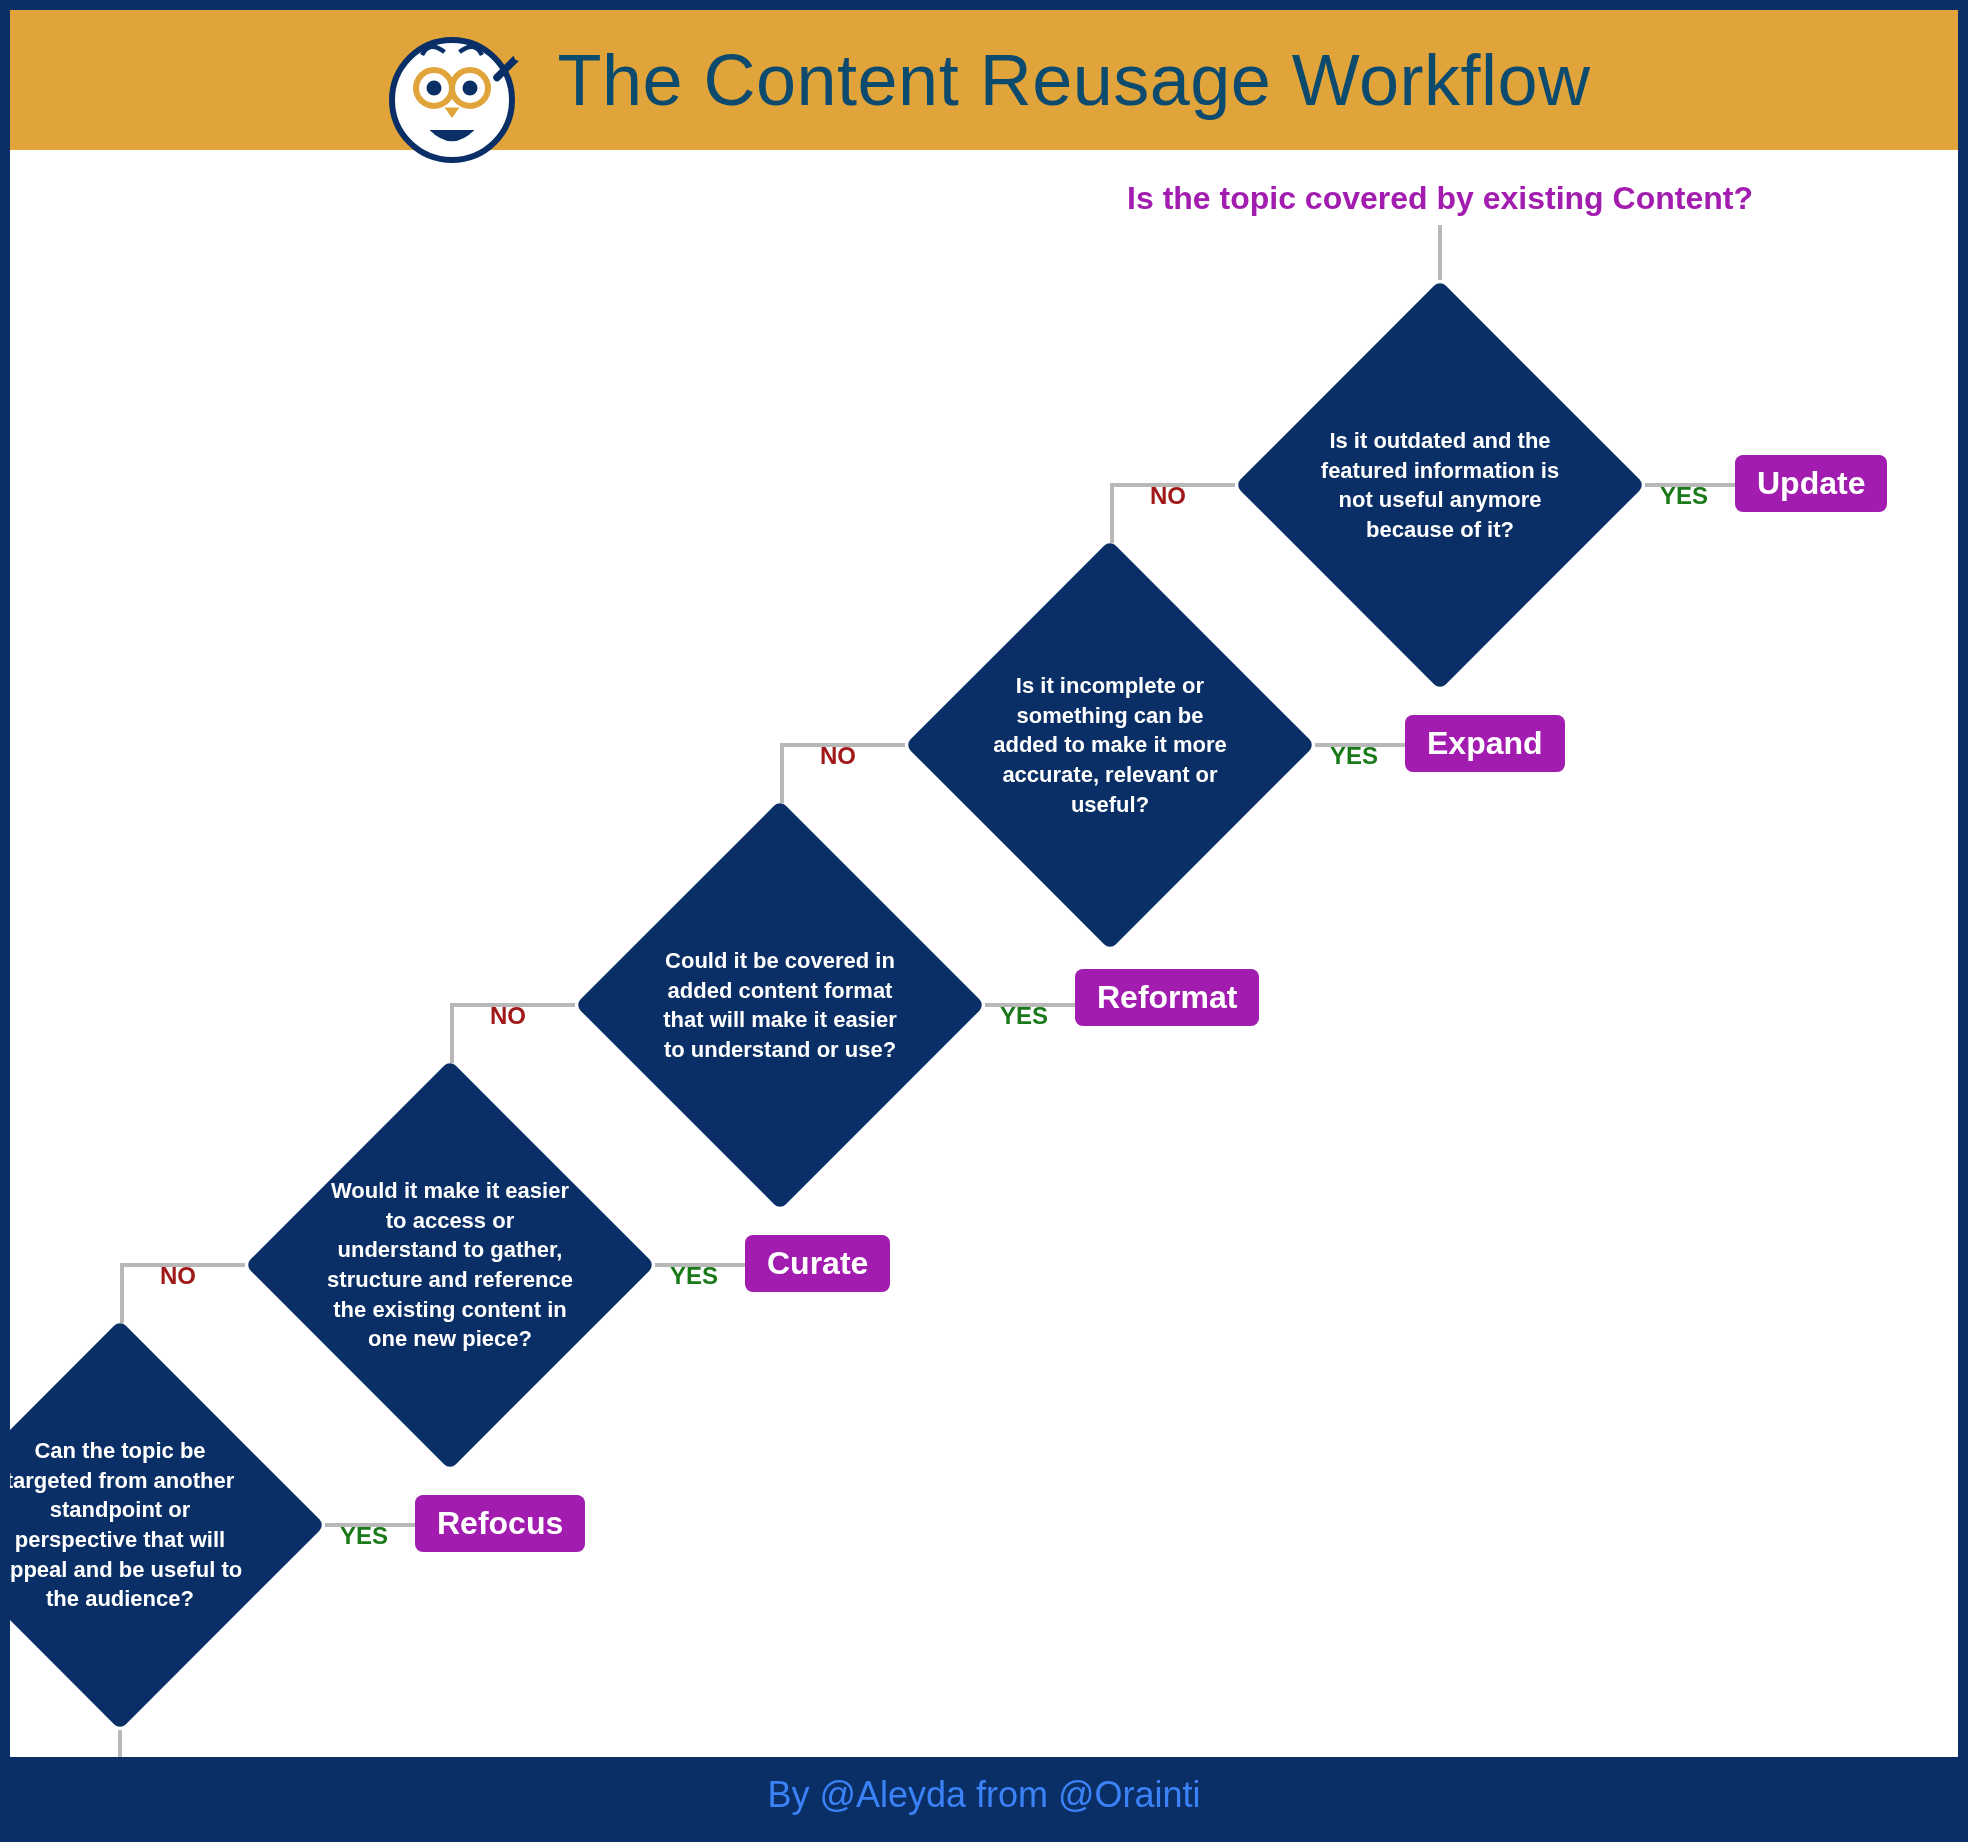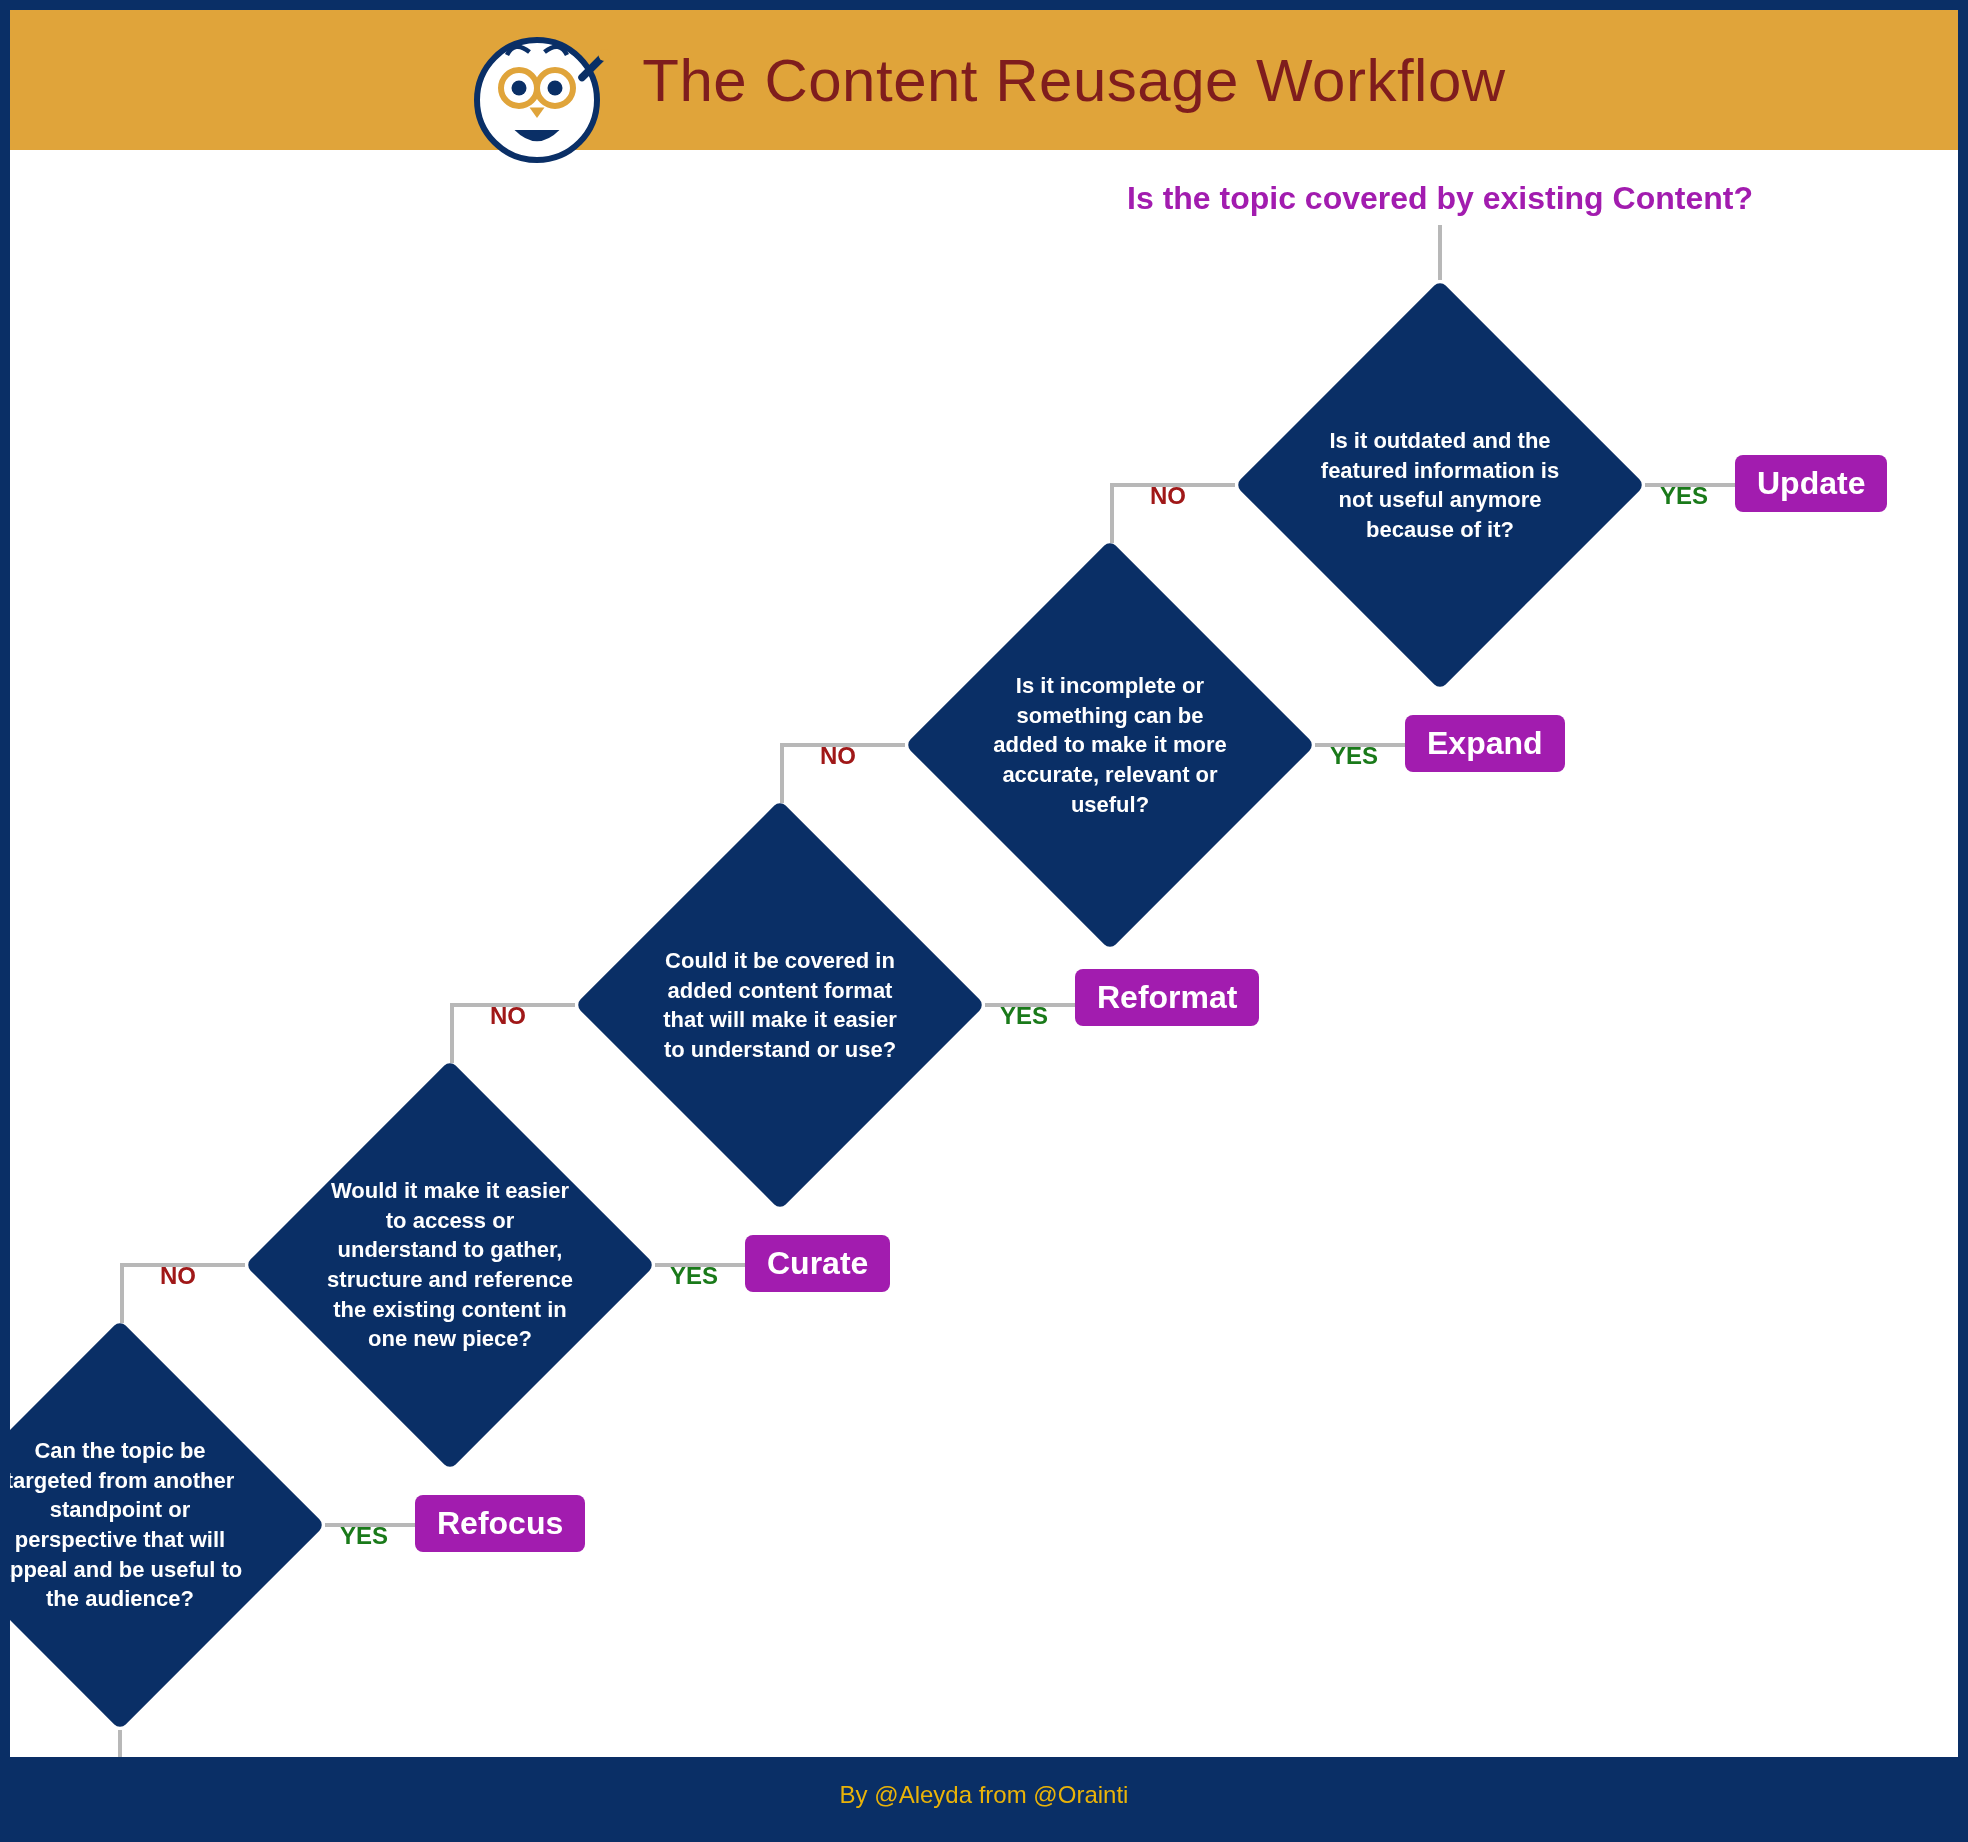--- a/index.html
+++ b/index.html
@@ -19,44 +19,44 @@
   .header {
     width: 100%;
     height: 140px;
     background: #e0a43a;
     display: flex;
     align-items: center;
     justify-content: center;
     gap: 30px;
   }
   .header-title {
-    color: #7f1d1d;
-    font-size: 60px;
+    color: #0c4a6e;
+    font-size: 72px;
     font-weight: 500;
     letter-spacing: 0.5px;
   }
   .owl-logo {
     width: 150px;
     height: 150px;
     margin-top: 40px;
   }
   .footer {
     position: absolute;
     bottom: 0;
     left: 0;
     width: 100%;
     height: 75px;
     background: #0a2f66;
     display: flex;
     align-items: center;
     justify-content: center;
   }
   .footer-text {
-    color: #eab308;
-    font-size: 24px;
+    color: #3b82f6;
+    font-size: 36px;
     font-weight: 400;
   }
   .canvas {
     position: absolute;
     top: 140px;
     left: 0;
     right: 0;
     bottom: 75px;
   }
   .start-q {

